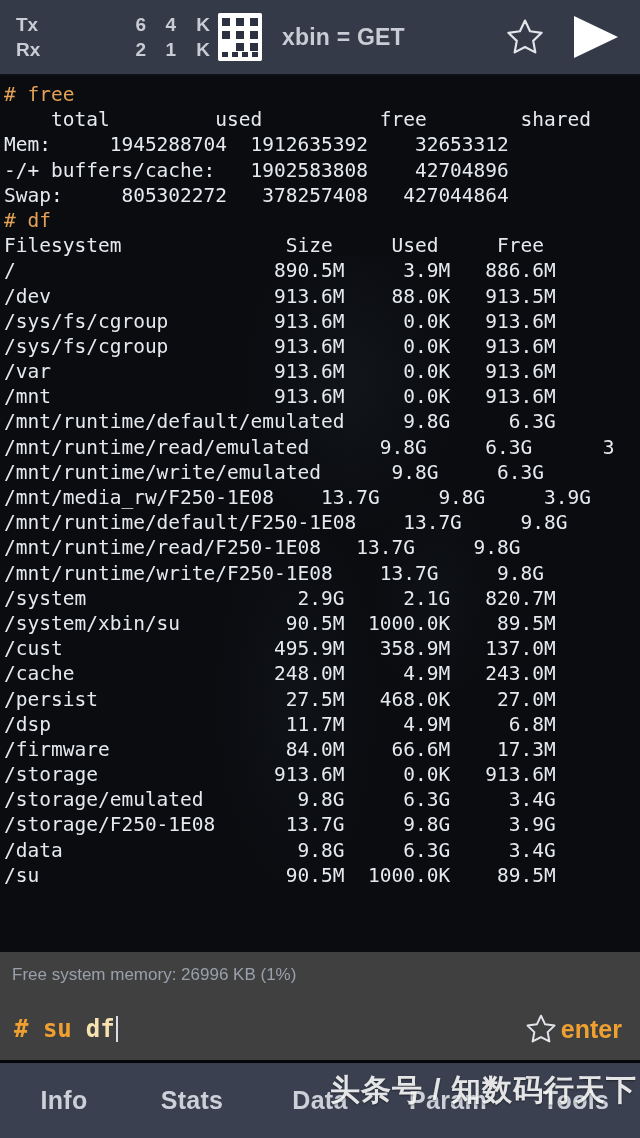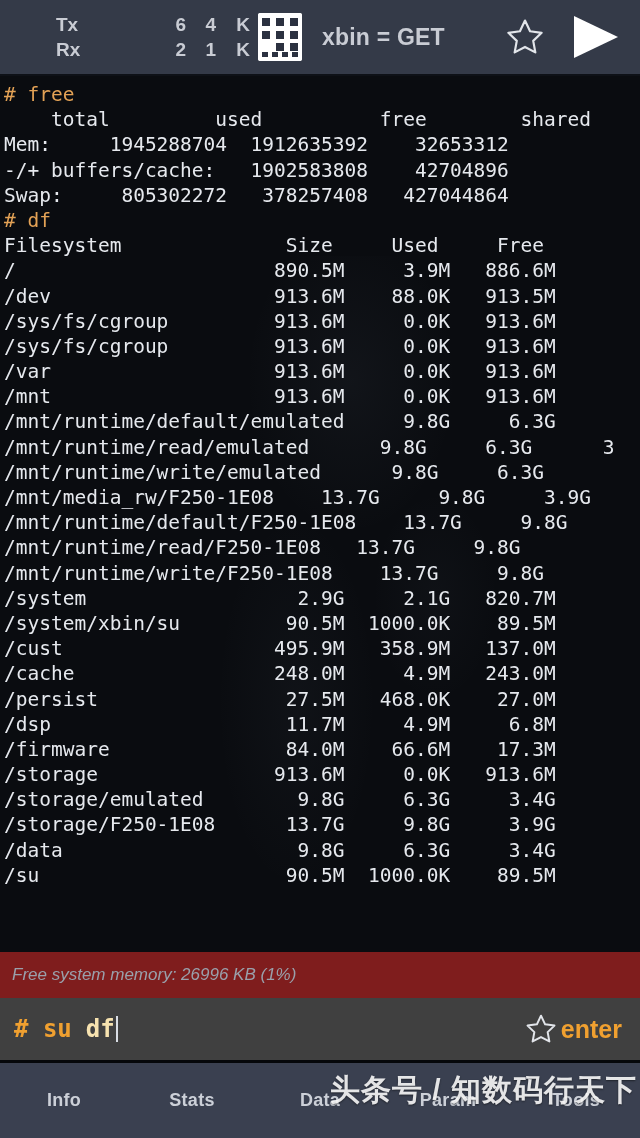--- a/index.html
+++ b/index.html
@@ -24,21 +24,21 @@
     display:flex; align-items:center;
     padding:0 14px 0 16px;
     border-bottom:2px solid #0e1117;
   }
   .txrx {
     display:flex; flex-direction:column;
     justify-content:center;
     font-size:19px; font-weight:bold;
     color:#c9ccd4; line-height:1.32;
   }
-  .txrx-row { display:flex; align-items:center;margin-left:40px; }
+  .txrx-row { display:flex; align-items:center; }
   .txrx-lbl { width:68px; }
   .txrx-num { width:62px; text-align:right; }
   .txrx-rate { width:30px; text-align:right; }
   .txrx-unit { width:34px; text-align:right; }
 
   .matrix-icon {
     width:44px; height:48px;
     background:#ffffff;
     border-radius:2px;
     margin-left:8px;
@@ -99,22 +99,21 @@
   .term-line { height:25.2px; }
   .prompt { color:#e3a256; }
 
   
   .statusline {
     flex:0 0 46px;
     display:flex; align-items:center;
     padding-left:12px;
     font-size:17px;
     color:#9aa0ab;
-    background:#7f1d1d;
-    font-style:italic;
+    background:#404040;
   }
 
   
   .inputrow {
     flex:0 0 62px;
     display:flex; align-items:center;
     background:#404040;
     padding:0 18px 0 14px;
   }
   .cmd-prompt {
@@ -153,21 +152,21 @@
   .tabbar {
     position:relative;
     flex:0 0 78px;
     background:#3a4050;
     display:flex; align-items:center;
     border-top:3px solid #05070a;
   }
   .tab {
     flex:1 1 0;
     text-align:center;
-    font-size:18px; font-weight:bold;
+    font-size:25px; font-weight:bold;
     color:#ccd0d8;
     letter-spacing:0.3px;
   }
 
   
   .watermark {
     position:absolute;
     left:330px; top:1070px;
     font-size:30px;
     font-weight:bold;

